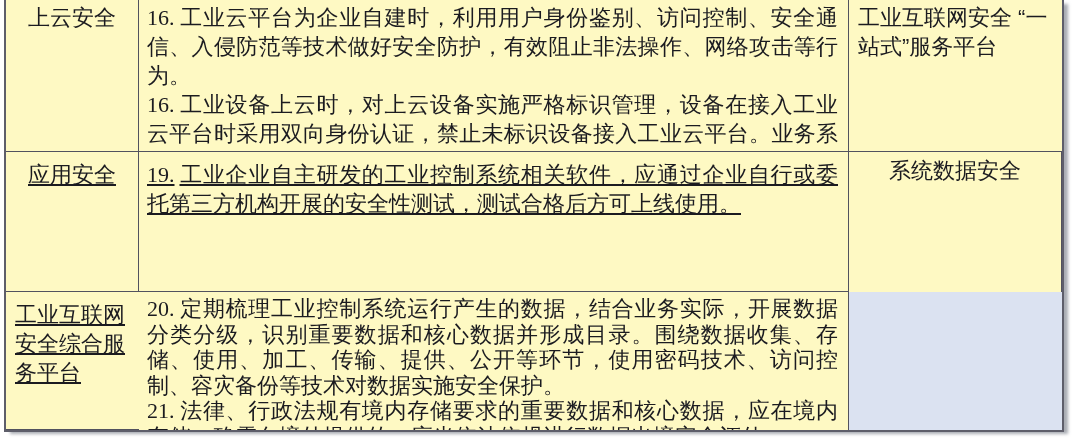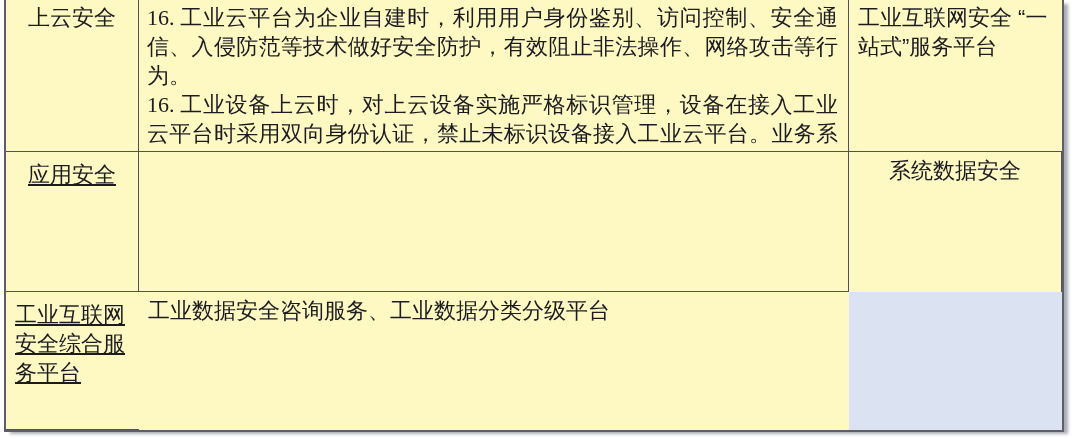--- a/index.html
+++ b/index.html
@@ -60,19 +60,23 @@
 
   <div class="cell cat c1 r1">上云安全</div>
   <div class="cell items c2 r1">
     <p class="item"><span class="num">16.</span><span class="itxt">工业云平台为企业自建时，利用用户身份鉴别、访问控制、安全通信、入侵防范等技术做好安全防护，有效阻止非法操作、网络攻击等行为。</span></p>
     <p class="item"><span class="num">16.</span><span class="itxt">工业设备上云时，对上云设备实施严格标识管理，设备在接入工业云平台时采用双向身份认证，禁止未标识设备接入工业云平台。业务系统上云时，应确保不同业务系统运行环境的安全隔离。</span></p>
   </div>
   <div class="cell svc c3 r1">工业互联网安全 “一站式”服务平台</div>
 
   <div class="cell cat c1 r2">应用安全</div>
   <div class="cell items c2 r2">
+    <p class="item"><span class="num">19.</span><span class="itxt">工业企业自主研发的工业控制系统相关软件，应通过企业自行或委托第三方机构开展的安全性测试，测试合格后方可上线使用。</span></p>
   </div>
   <div class="cell cat c1 r3">系统数据安全</div>
 
   <div class="cell svc c3 r2">工业互联网安全综合服务平台</div>
-  <div class="cell svc c3 r3">工业数据安全咨询服务、工业数据分类分级平台</div>
+  <div class="cell items c2 r3">
+    <p class="item"><span class="num">20.</span><span class="itxt">定期梳理工业控制系统运行产生的数据，结合业务实际，开展数据分类分级，识别重要数据和核心数据并形成目录。围绕数据收集、存储、使用、加工、传输、提供、公开等环节，使用密码技术、访问控制、容灾备份等技术对数据实施安全保护。</span></p>
+    <p class="item"><span class="num">21.</span><span class="itxt">法律、行政法规有境内存储要求的重要数据和核心数据，应在境内存储，确需向境外提供的，应当依法依规进行数据出境安全评估。</span></p>
+  </div>
 
 </div>
 
 </body></html>

